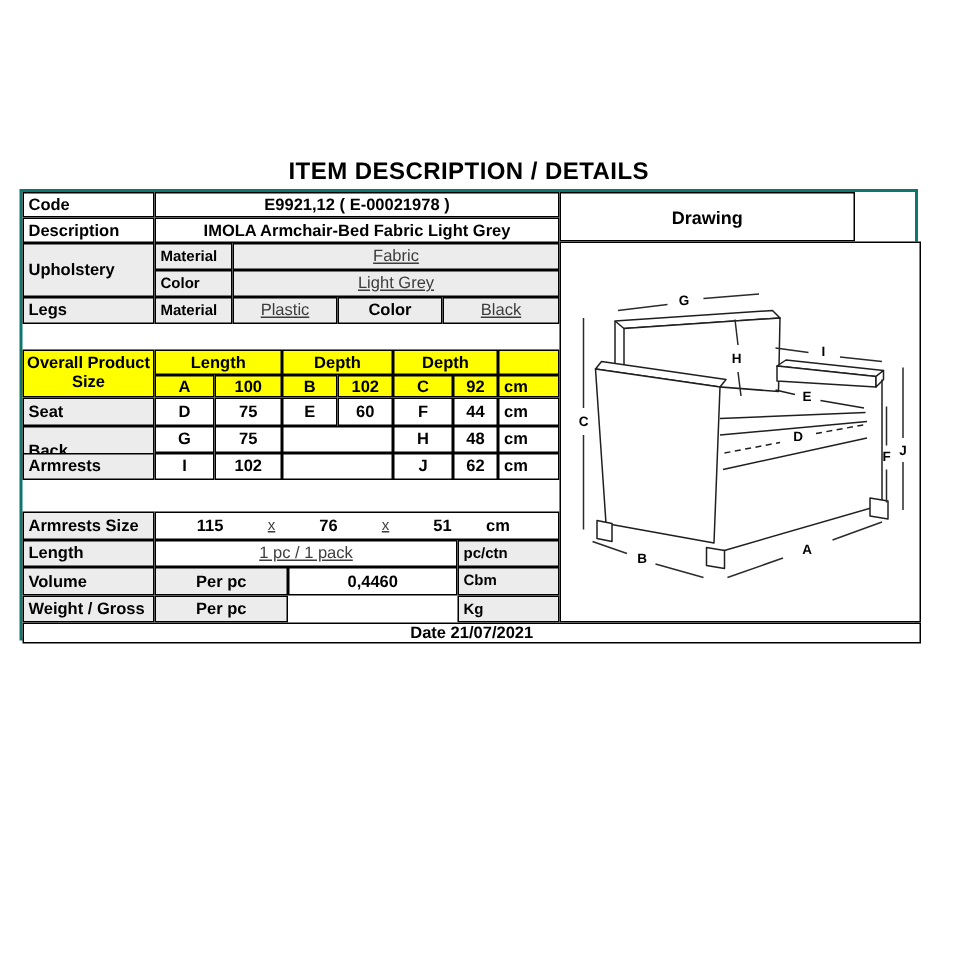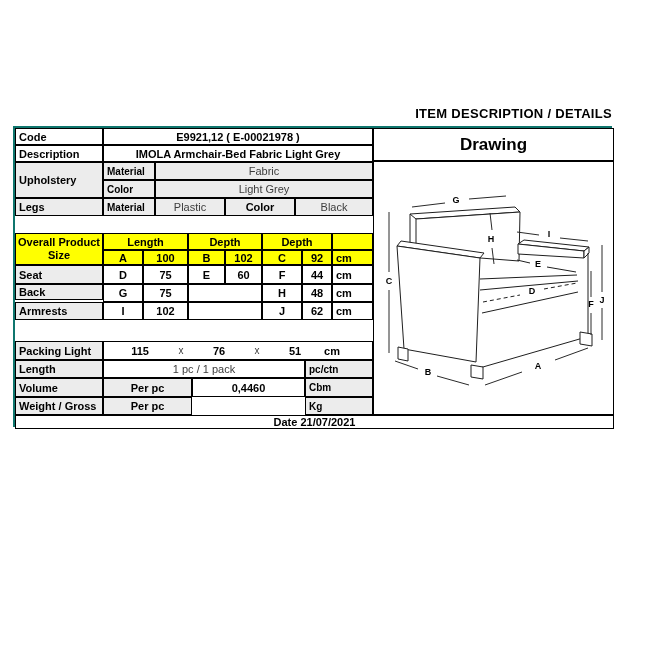--- a/index.html
+++ b/index.html
@@ -1,28 +1,28 @@
 <!DOCTYPE html>
 <html style="--hl: #ffff00; --grey: #ececec;"><head>
 <meta charset="utf-8">
 <style>
   html,body{margin:0;padding:0;background:#fff;}
   #page{position:relative;width:650px;height:650px;background:#fff;
         font-family:"Liberation Sans", sans-serif;color:#000;overflow:hidden;}
-  #doc-title{position:absolute;left:13px;top:106px;width:599px;text-align:right;
-             font-size:13px;font-weight:bold;letter-spacing:.3px;}
+  #doc-title{position:absolute;left:13px;top:106px;width:599px;text-align:center;
+             font-size:16px;font-weight:bold;letter-spacing:.3px;}
   #sheet{position:absolute;left:13px;top:126px;width:599px;height:301px;
          border:2px solid #0f766e;box-sizing:border-box;}
   .c{position:absolute;box-sizing:border-box;border:1px solid #000;
      display:flex;align-items:center;font-size:11px;font-weight:bold;
      padding:0 3px;white-space:nowrap;overflow:hidden;background:#fff;}
   .g{background:var(--grey,#ececec);}
   .y{background:var(--hl,#ffff00);}
   .ctr{justify-content:center;padding:0;}
-  .reg{font-weight:normal;color:#3c3c3c;}
+  .reg{font-weight:normal;color:#3c3c3c;text-decoration:underline;}
   .sm{font-size:10px;}
   .wrap{white-space:normal;text-align:center;line-height:13px;}
   #packline span{display:inline-block;text-align:center;}
 </style>
 </head>
 <body>
 
 <div id="page">
 
   <div id="doc-title">ITEM DESCRIPTION / DETAILS</div>
@@ -62,37 +62,37 @@
 
     <div class="c g" style="left:0;top:137px;width:88px;height:19px">Seat</div>
     <div class="c ctr" style="left:88px;top:137px;width:40px;height:19px">D</div>
     <div class="c ctr" style="left:128px;top:137px;width:45px;height:19px">75</div>
     <div class="c ctr" style="left:173px;top:137px;width:37px;height:19px">E</div>
     <div class="c ctr" style="left:210px;top:137px;width:37px;height:19px">60</div>
     <div class="c ctr" style="left:247px;top:137px;width:40px;height:19px">F</div>
     <div class="c ctr" style="left:287px;top:137px;width:30px;height:19px">44</div>
     <div class="c" style="left:317px;top:137px;width:41px;height:19px">cm</div>
 
-    <div class="c g" style="left:0;top:156px;width:88px;height:16px">Back</div>
+    <div class="c g" style="left:0;top:156px;width:88px;height:34px">Back</div>
     <div class="c ctr" style="left:88px;top:156px;width:40px;height:18px">G</div>
     <div class="c ctr" style="left:128px;top:156px;width:45px;height:18px">75</div>
     <div class="c" style="left:173px;top:156px;width:74px;height:18px"></div>
     <div class="c ctr" style="left:247px;top:156px;width:40px;height:18px">H</div>
     <div class="c ctr" style="left:287px;top:156px;width:30px;height:18px">48</div>
     <div class="c" style="left:317px;top:156px;width:41px;height:18px">cm</div>
 
     <div class="c g" style="left:0;top:174px;width:88px;height:18px">Armrests</div>
     <div class="c ctr" style="left:88px;top:174px;width:40px;height:18px">I</div>
     <div class="c ctr" style="left:128px;top:174px;width:45px;height:18px">102</div>
     <div class="c" style="left:173px;top:174px;width:74px;height:18px"></div>
     <div class="c ctr" style="left:247px;top:174px;width:40px;height:18px">J</div>
     <div class="c ctr" style="left:287px;top:174px;width:30px;height:18px">62</div>
     <div class="c" style="left:317px;top:174px;width:41px;height:18px">cm</div>
 
-    <div class="c g" style="left:0;top:213px;width:88px;height:19px">Packing Light</div>
+    <div class="c g" style="left:0;top:213px;width:88px;height:19px">Armrests Size</div>
     <div class="c" id="packline" style="left:88px;top:213px;width:270px;height:19px;padding-left:14px">
       <span style="width:44px">115</span>
       <span style="width:38px" class="reg sm">x</span>
       <span style="width:38px">76</span>
       <span style="width:38px" class="reg sm">x</span>
       <span style="width:38px">51</span>
       <span style="width:36px">cm</span>
     </div>
 
     <div class="c g" style="left:0;top:232px;width:88px;height:18px">Length</div>
@@ -103,21 +103,21 @@
     <div class="c g ctr" style="left:88px;top:250px;width:89px;height:19px">Per pc</div>
     <div class="c ctr" style="left:177px;top:250px;width:113px;height:19px">0,4460</div>
     <div class="c g sm" style="left:290px;top:250px;width:68px;height:19px">Cbm</div>
 
     <div class="c g" style="left:0;top:269px;width:88px;height:18px">Weight / Gross</div>
     <div class="c g ctr" style="left:88px;top:269px;width:89px;height:18px">Per pc</div>
     <div class="c g sm" style="left:290px;top:269px;width:68px;height:18px">Kg</div>
 
     <div class="c ctr" style="left:0;top:287px;width:599px;height:14px;font-size:11px">Date 21/07/2021</div>
 
-    <div class="c ctr" style="left:358px;top:0;width:241px;height:33px;font-size:17px">Drawing</div>
+    <div class="c ctr" style="left:358px;top:0;width:197px;height:33px;font-size:12px">Drawing</div>
     <div class="c" style="left:358px;top:33px;width:241px;height:254px;padding:0">
       <svg width="237" height="250" viewBox="0 0 237 250" style="position:absolute;left:2px;top:4px" fill="none" stroke="#1f1f1f" stroke-width="1" stroke-linejoin="round">
 
         <polygon points="34,48 139,41 144,46 40,53" fill="#fff"></polygon>
         <polygon points="40,53 144,46 143,95 40,87" fill="#fff"></polygon>
         <line x1="34" y1="48" x2="34" y2="81"></line>
 
         <polygon points="25,75 108,87 104,92 21,80" fill="#fff"></polygon>
         <polygon points="21,80 104,92 100,196 28,183" fill="#fff"></polygon>
 

